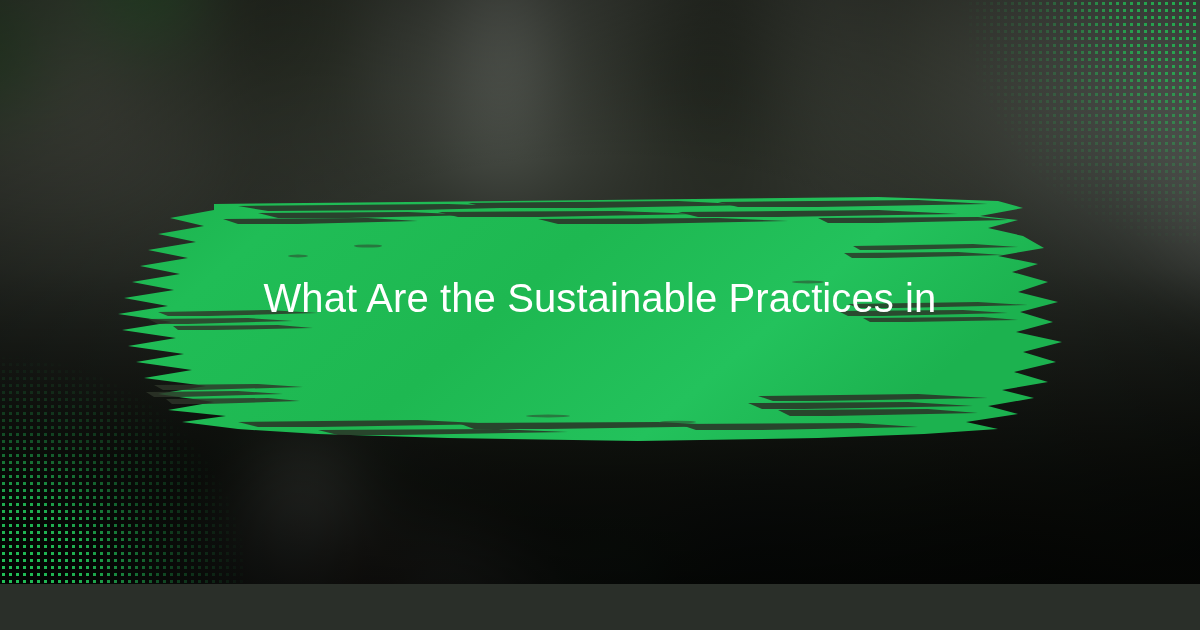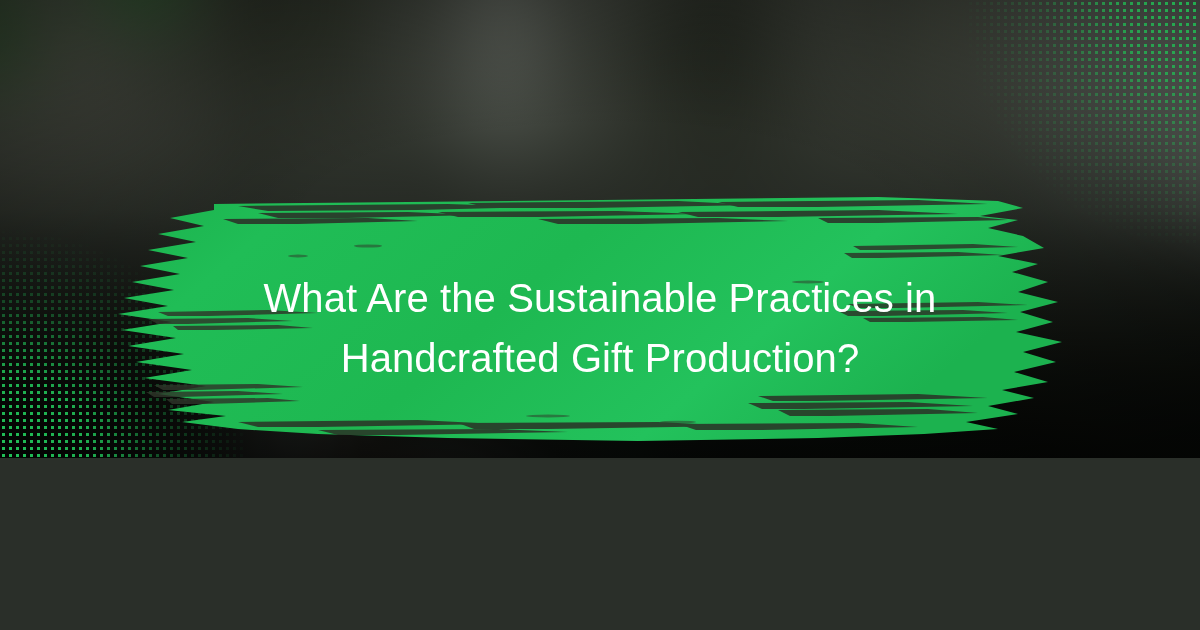--- a/index.html
+++ b/index.html
@@ -7,21 +7,21 @@
   html, body {
     width:1200px; height:630px;
     overflow:hidden;
     background:#2a2f29;
     font-family:"Liberation Sans", sans-serif;
   }
 
   #banner {
     position:relative;
     width:1200px;
-    height:458px;
+    height:584px;
     overflow:hidden;
     background:#c2410c;
     padding-left:33px;
   }
 
   
   .bg-photo {
     position:absolute;
     inset:-60px;
     filter:blur(26px) saturate(0.75);
@@ -232,16 +232,15 @@
         <ellipse cx="430" cy="230" rx="22" ry="1.4"></ellipse>
         <ellipse cx="560" cy="236" rx="18" ry="1.3"></ellipse>
         <ellipse cx="180" cy="70" rx="10" ry="1.5"></ellipse>
         <ellipse cx="690" cy="96" rx="16" ry="1.5"></ellipse>
       </g>
     </svg>
   </div>
 
   <h1 id="headline">
     <span class="ln">What Are the Sustainable Practices in</span>
-    <span class="ln">Handcrafted Gift Production?</span>
   </h1>
 
 </div>
 
 </body></html>

